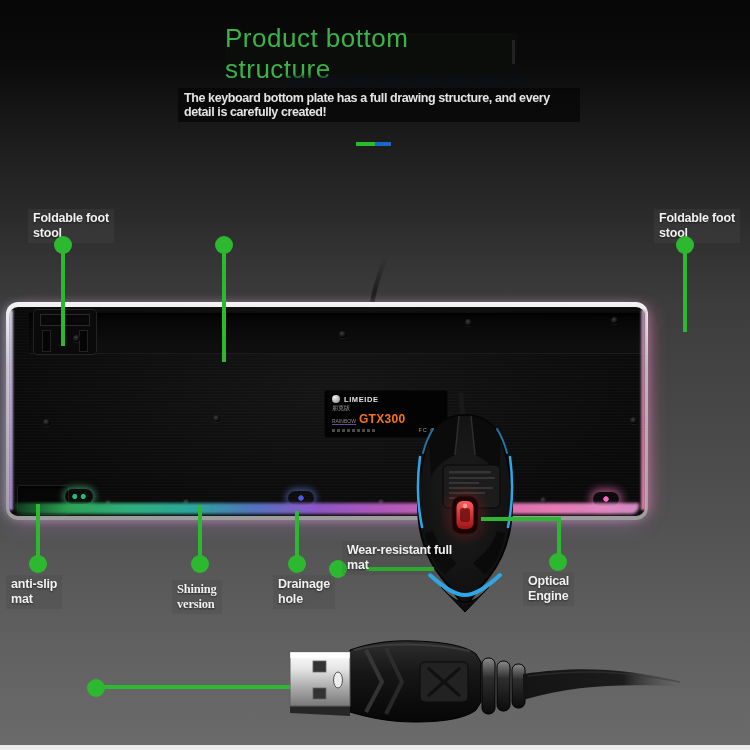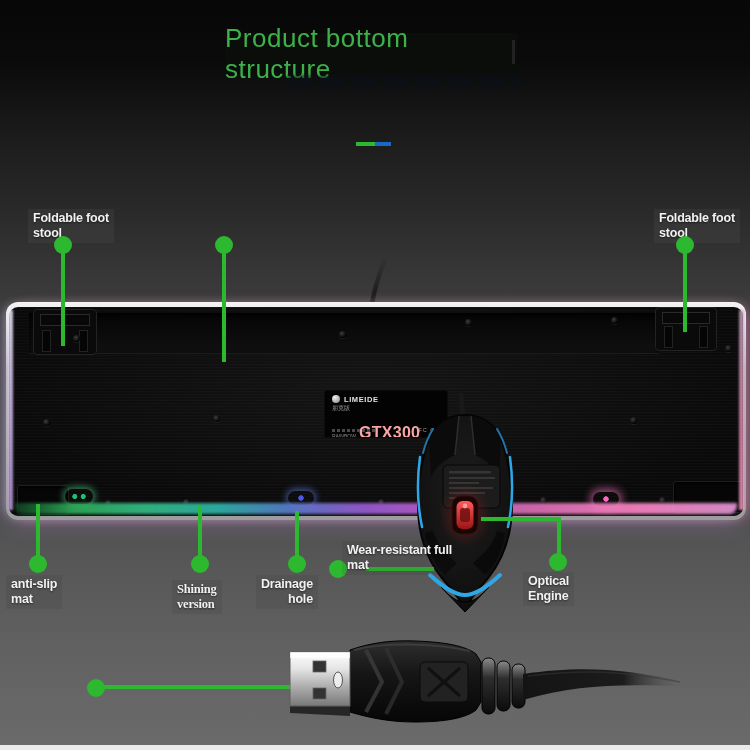--- a/index.html
+++ b/index.html
@@ -23,21 +23,21 @@
   
   .co-label{position:absolute;z-index:6;white-space:pre-line;color:#f1f1f1;
     font:700 12.5px/15px "Liberation Sans",sans-serif;letter-spacing:-.2px;
     text-shadow:0 1px 2px rgba(0,0,0,.55);padding:2px 5px;}
   .on-dark{background:rgba(255,255,255,.045);}
   .on-gray{background:rgba(40,40,40,.10);}
   .co-dot{position:absolute;width:18px;height:18px;border-radius:50%;background:var(--green,#2db92f);z-index:6;}
   .co-line{position:absolute;background:var(--green,#2db92f);z-index:6;}
 
   
-  .keyboard{position:absolute;left:6px;top:302px;width:740px;height:218px;z-index:2;border-radius:12px;
+  .keyboard{position:absolute;left:6px;top:302px;width:642px;height:218px;z-index:2;border-radius:12px;
     background:linear-gradient(180deg,#f4f4f4,#bdbdbd 30%,#9c9c9c);
     box-shadow:0 0 8px rgba(255,255,255,.18),10px 0 16px -6px rgba(235,110,170,.45),-8px 0 14px -6px rgba(205,190,255,.4),0 12px 20px -8px rgba(190,130,220,.35);}
   .kb-plate{position:absolute;left:3px;right:3px;top:5px;bottom:4px;border-radius:9px;overflow:hidden;
     background-image:repeating-linear-gradient(180deg,rgba(255,255,255,.018) 0 1px,rgba(0,0,0,0) 1px 3px),radial-gradient(ellipse at 50% 40%,#151515,#0a0a0a 75%);}
   .kb-rainbow{position:absolute;left:6px;right:6px;bottom:2px;height:11px;border-radius:0 0 8px 8px;z-index:3;
     filter:blur(1.5px);opacity:.9;
     background:linear-gradient(90deg,#123f23,#2fae5b 8%,#35c08a 18%,#2fb8ac 28%,#5a7fd0 38%,#9a5fd8 48%,#c05fd0 58%,#e070b8 72%,#ff86c8 86%,#e898d8);}
   .kb-glow-left{position:absolute;left:2px;top:8px;bottom:10px;width:5px;filter:blur(1px);opacity:.85;
     background:linear-gradient(180deg,#f0eeff,#d8c6f0 40%,#b898d8);}
   .kb-glow-right{position:absolute;right:2px;top:8px;bottom:10px;width:5px;filter:blur(1px);opacity:.8;
@@ -61,37 +61,38 @@
 
   
   .sticker{position:absolute;left:316px;top:84px;width:122px;height:46px;background:#030303;border-radius:2px;
     box-shadow:0 0 0 1px #0c0c0c;padding:3px 7px;box-sizing:border-box;color:#d8d8d8;overflow:hidden;}
   .sticker .r1{display:flex;align-items:center;gap:4px;height:10px;}
   .sticker .logo{width:8px;height:8px;border-radius:50%;background:radial-gradient(circle at 35% 30%,#f2f2f2,#808080);}
   .sticker .brand{font-size:7.5px;font-weight:700;letter-spacing:.6px;color:#e2e2e2;}
   .sticker .edition{font-size:6px;color:#9a9a9a;height:8px;line-height:8px;}
   .sticker .r3{display:flex;align-items:baseline;gap:3px;height:14px;}
   .sticker .series{font-size:5px;color:#8a8a8a;border-bottom:1px solid #6a4aa0;line-height:6px;}
-  .sticker .model{font-size:16px;font-weight:800;color:#fca5a5;letter-spacing:.3px;margin-top:12px;}
+  .sticker .model{font-size:12px;font-weight:800;color:#f97316;letter-spacing:.3px;}
   .sticker .r4{display:flex;justify-content:space-between;align-items:center;height:8px;}
   .sticker .tinyline{width:44px;height:3px;background:repeating-linear-gradient(90deg,#4a4a4a 0 3px,rgba(0,0,0,0) 3px 5px);}
   .sticker .certs{font-size:5.5px;color:#9a9a9a;letter-spacing:1px;}
 
   svg{position:absolute;}
 </style>
 </head>
 <body>
 
 <div class="stage">
 
   <div class="title-box">
     <span>Product bottom structure</span>
   </div>
   <div class="cursor-artifact"></div>
   <div class="faint-glyphs"></div>
+  <div class="subtitle-box">The keyboard bottom plate has a full drawing structure, and every detail is carefully created!</div>
   <div class="divider-green"></div>
   <div class="divider-blue"></div>
 
   <svg style="left:348px;top:254px;z-index:1" width="50" height="52" viewBox="0 0 50 52">
     <defs>
         <linearGradient id="kc" x1="0" y1="0" x2="0" y2="1">
       <stop offset="0" stop-color="#161616" stop-opacity="0"></stop>
           <stop offset="1" stop-color="#161616"></stop>
         </linearGradient>
       </defs>
@@ -258,21 +259,21 @@
   <div class="co-label on-gray" style="left:6px;top:575px;">anti-slip
 mat</div>
 
   <div class="co-line" style="left:198px;top:505px;width:4px;height:52px;"></div>
   <div class="co-dot" style="left:191px;top:555px;"></div>
   <div class="co-label on-gray" style="left:172px;top:580px;font-family:Liberation Serif, serif;">Shining
 version</div>
 
   <div class="co-line" style="left:295px;top:511px;width:4px;height:46px;"></div>
   <div class="co-dot" style="left:288px;top:555px;"></div>
-  <div class="co-label on-gray" style="left:256px;top:575px;text-align:right;">Drainage
+  <div class="co-label on-gray" style="left:273px;top:575px;">Drainage
 hole</div>
 
   <div class="co-dot" style="left:329px;top:560px;"></div>
   <div class="co-line" style="left:366px;top:567px;width:68px;height:4px;z-index:6;"></div>
   <div class="co-label on-gray" style="left:342px;top:541px;">Wear-resistant full
 mat</div>
 
   <div class="co-line" style="left:481px;top:517px;width:80px;height:4px;z-index:6;"></div>
   <div class="co-line" style="left:557px;top:517px;width:4px;height:39px;"></div>
   <div class="co-dot" style="left:549px;top:553px;"></div>

